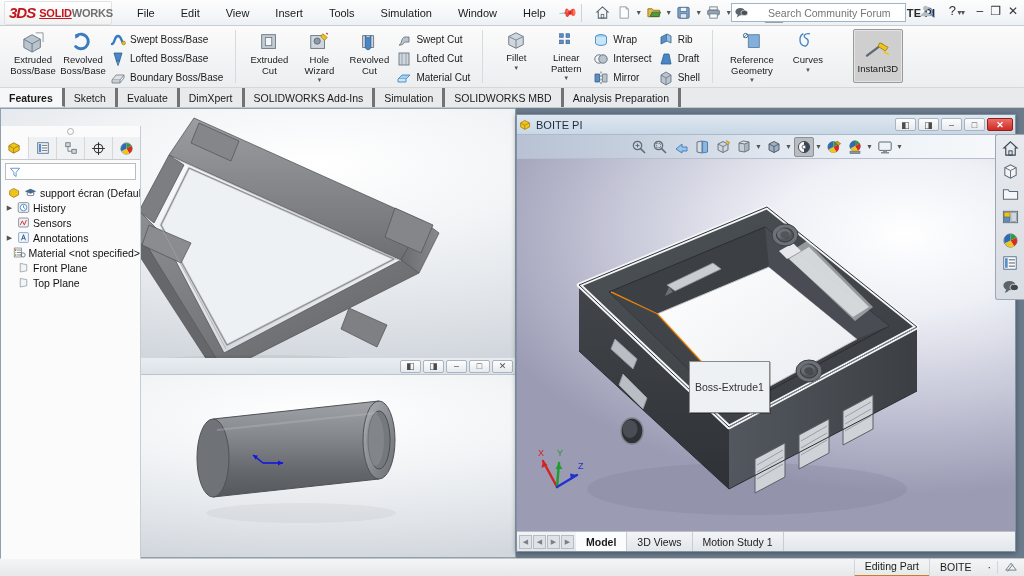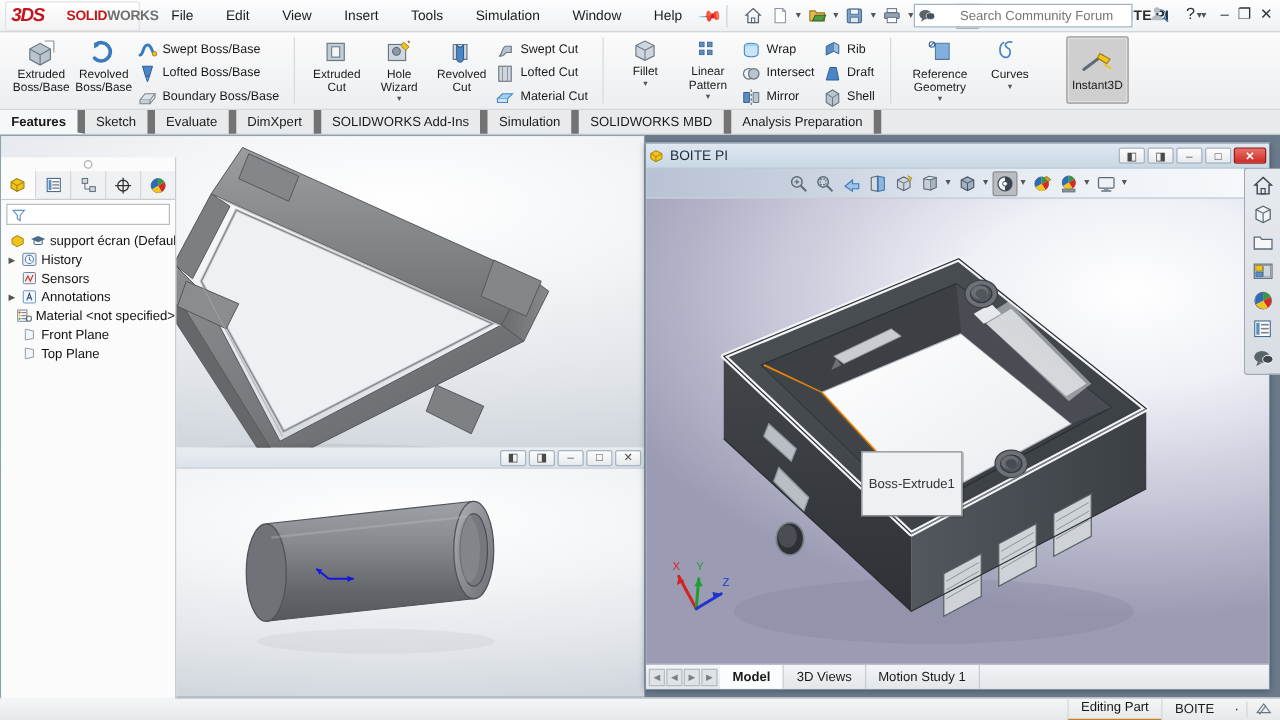--- a/index.html
+++ b/index.html
@@ -13,29 +13,29 @@
 
   
   .titlebar {
     position: absolute; top: 0; left: 0; width: 1024px; height: 26px;
     background: linear-gradient(#fdfdfd, #eef1f4);
     border-bottom: 1px solid #c8cdd2;
     display: flex; align-items: center;
   }
   .sw-logo {
     width: 108px; height: 24px; margin-left: 4px;
-    display: flex; align-items: center; gap: 18px;
+    display: flex; align-items: center; gap: 4px;
     background: linear-gradient(#ffffff,#f2f2f2);
     border: 1px solid #e2e2e2; border-radius: 2px;
     padding: 0 4px;
   }
   .sw-3ds { color: #c3161c; font-weight: bold; font-size: 15px; font-style: italic;
             letter-spacing: -1px; line-height: 1;}
   .sw-name { font-size: 11px; font-weight: bold; letter-spacing: -.2px;}
-  .sw-name .b { color: #c3161c; }
+  .sw-name .b { color: #c3161c; text-decoration: underline; }
   .sw-name .g { color: #6f7072; }
   .menu { display: flex; align-items: center; margin-left: 18px; gap: 12px; }
   .menu span {
     padding: 3px 7px; font-size: 11px; color: #1a1a1a; cursor: default;
   }
   .pin {
     margin-left: 8px; color: #3a7fc4; font-size: 12px; transform: rotate(40deg);
   }
   .tb-sep { width: 1px; height: 18px; background: #d2d2d2; margin: 0 5px; }
   .std-tools { display: flex; align-items: center; margin-left: 6px; gap: 1px; }
@@ -88,21 +88,21 @@
   }
 
   
   .cmdtabs {
     position: absolute; top: 88px; left: 0; width: 1024px; height: 20px;
     background: #e8eaec; border-bottom: 1px solid #c4c7ca;
     display: flex; align-items: stretch; font-size: 10.5px;
   }
   .cmdtab {
     padding: 3px 9px 0 9px; cursor: default; color: #1a1a1a;
-    border-right: 6px solid #737373; line-height: 15px;
+    border-right: 3px solid #737373; line-height: 15px;
   }
   .cmdtab.active { background: #f6f7f8; font-weight: bold; border-bottom: 1px solid #f6f7f8; }
 
   
   .workspace {
     position: absolute; top: 108px; left: 0; width: 1024px; height: 450px;
     background: #6b7b8c;
   }
 
   

